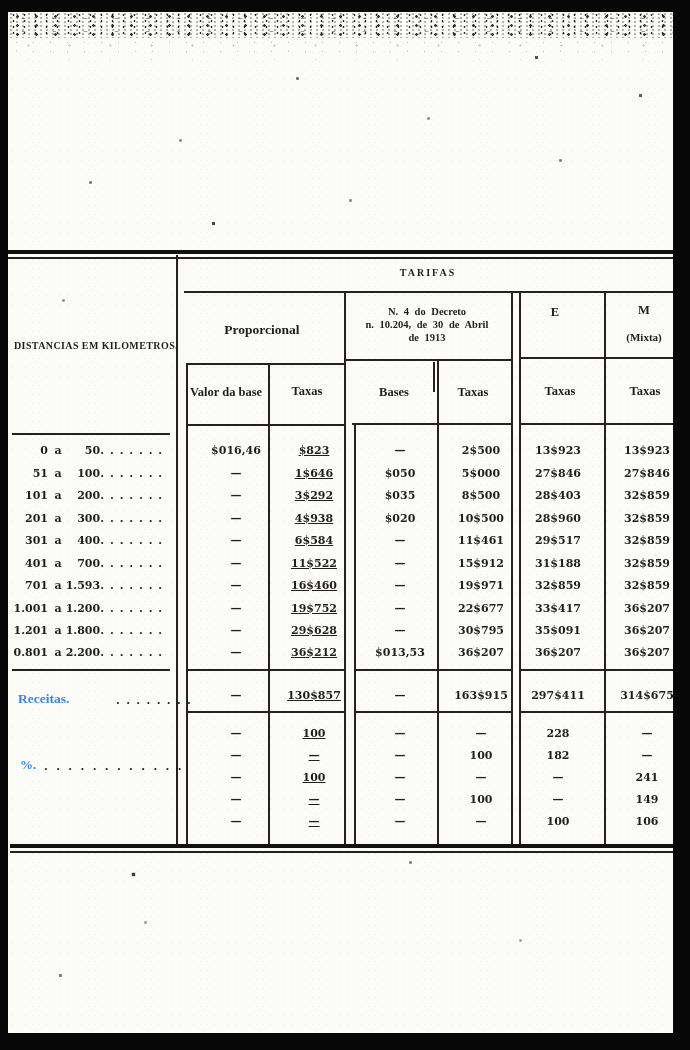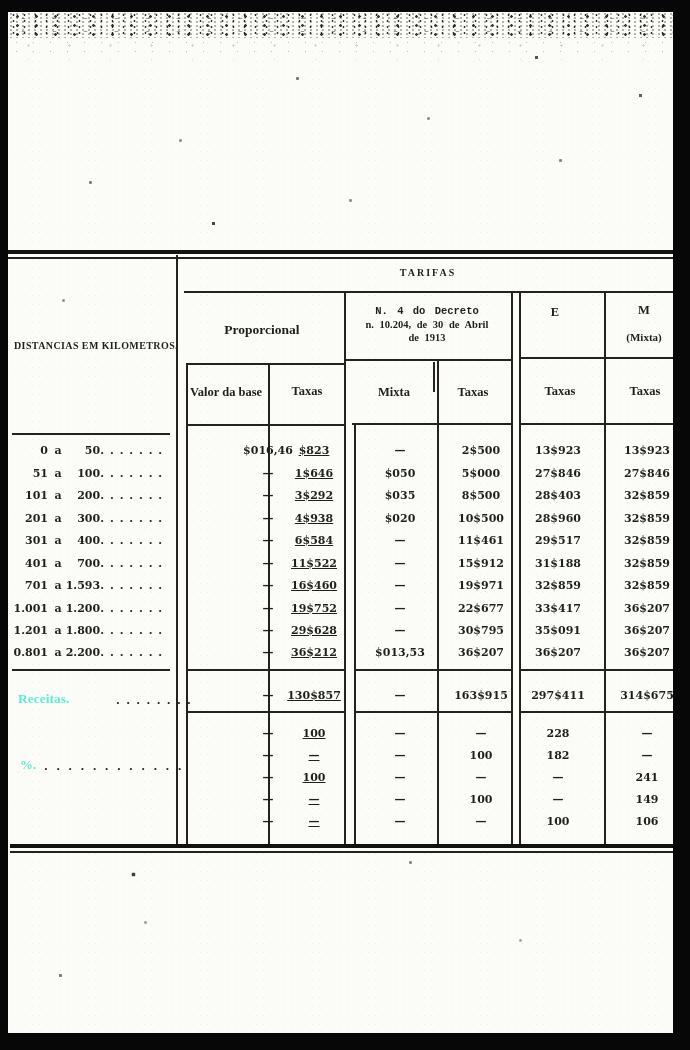--- a/index.html
+++ b/index.html
@@ -35,27 +35,27 @@
   .vl{position:absolute;width:2px;background:#24211e;}
   .hdr{position:absolute;transform:translate(-50%,-50%);white-space:nowrap;color:#211f1c;
        font-family:"Liberation Serif","DejaVu Serif",serif;font-weight:700;}
   .row{position:absolute;left:0;width:690px;height:0;}
   .row span{position:absolute;top:-8px;line-height:16px;white-space:nowrap;color:#211f1c;
             font:700 11px "DejaVu Serif",serif;}
   .cF{left:10px;width:38px;text-align:right;}
   .cA{left:51px;width:14px;text-align:center;}
   .cT{left:59px;width:45px;text-align:right;}
   .cD{left:110px;width:64px;text-align:left;word-spacing:2px;}
-  .cV{left:236px;transform:translateX(-50%);margin-left:32px;}
+  .cV{left:236px;transform:translateX(-50%);}
   .cP{left:314px;transform:translateX(-50%);text-decoration:underline;}
   .cB{left:400px;transform:translateX(-50%);}
   .cX{left:481px;transform:translateX(-50%);}
   .cE{left:558px;transform:translateX(-50%);}
   .cM{left:647px;transform:translateX(-50%);}
-  .biglabel{position:absolute;transform:translateY(-50%);white-space:nowrap;color:#5eead4;
+  .biglabel{position:absolute;transform:translateY(-50%);white-space:nowrap;color:#3b82f6;
             font:700 13.5px "Liberation Serif","DejaVu Serif",serif;}
   .leader{position:absolute;transform:translateY(-50%);white-space:nowrap;color:#211f1c;
           font:700 11px "DejaVu Serif",serif;}
 </style>
 </head>
 <body>
 
 <div id="page">
   <div class="paper"></div>
   <div class="noise1"></div>
@@ -97,29 +97,29 @@
   <div class="hl" style="left:186px;top:711px;width:158px;"></div>
   <div class="hl" style="left:354px;top:711px;width:157px;"></div>
   <div class="hl" style="left:519px;top:711px;width:154px;"></div>
 
   <div class="hl4" style="left:10px;top:844px;width:663px;"></div>
   <div class="hl" style="left:10px;top:851px;width:663px;"></div>
 
   <div class="hdr" style="left:428px;top:272px;font-size:10px;letter-spacing:2px;">TARIFAS</div>
   <div class="hdr" style="left:92px;top:345px;transform:translateY(-50%);font-size:10px;letter-spacing:.4px;text-align:right;left:14px;transform:translate(0,-50%);">DISTANCIAS EM KILOMETROS.</div>
   <div class="hdr" style="left:262px;top:330px;font-size:13.5px;">Proporcional</div>
-  <div class="hdr" style="left:427px;top:311px;font-size:10.5px;word-spacing:3px;font-family:Liberation Mono, monospace;">N. 4 do Decreto</div>
+  <div class="hdr" style="left:427px;top:311px;font-size:10.5px;word-spacing:3px;">N. 4 do Decreto</div>
   <div class="hdr" style="left:427px;top:324px;font-size:10.5px;word-spacing:3px;">n. 10.204, de 30 de Abril</div>
   <div class="hdr" style="left:427px;top:337px;font-size:10.5px;word-spacing:3px;">de 1913</div>
   <div class="hdr" style="left:555px;top:312px;font-size:12.5px;">E</div>
   <div class="hdr" style="left:644px;top:310px;font-size:12.5px;">M</div>
   <div class="hdr" style="left:644px;top:337px;font-size:11px;">(Mixta)</div>
   <div class="hdr" style="left:226px;top:392px;font-size:12.5px;">Valor da base</div>
   <div class="hdr" style="left:307px;top:391px;font-size:12.5px;">Taxas</div>
-  <div class="hdr" style="left:394px;top:392px;font-size:12.5px;">Mixta</div>
+  <div class="hdr" style="left:394px;top:392px;font-size:12.5px;">Bases</div>
   <div class="hdr" style="left:473px;top:392px;font-size:12.5px;">Taxas</div>
   <div class="hdr" style="left:560px;top:391px;font-size:12.5px;">Taxas</div>
   <div class="hdr" style="left:645px;top:391px;font-size:12.5px;">Taxas</div>
 
   <div class="row" style="top:452px;">
     <span class="cF">0</span>
       <span class="cA">a</span>
       <span class="cT">50.</span>
       <span class="cD">. . . . . .</span>
     <span class="cV">$016,46</span>

